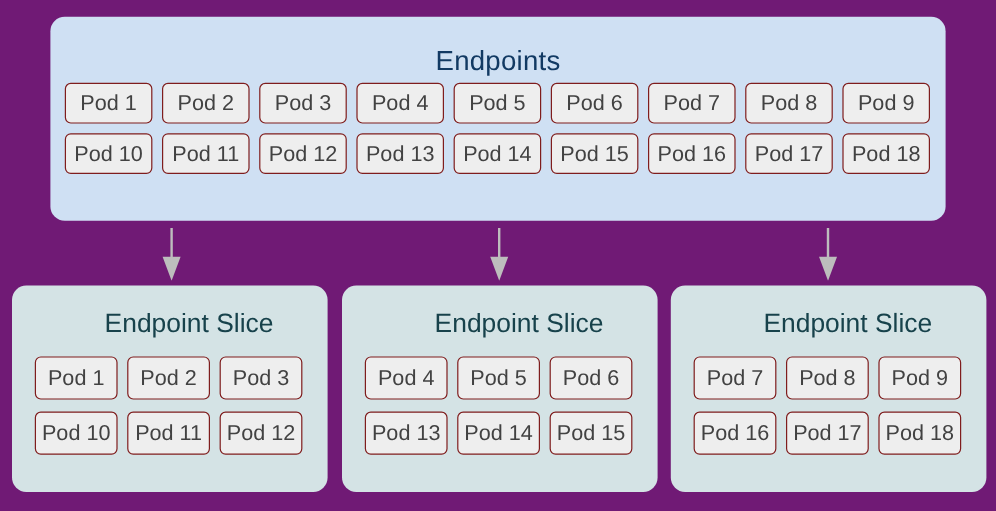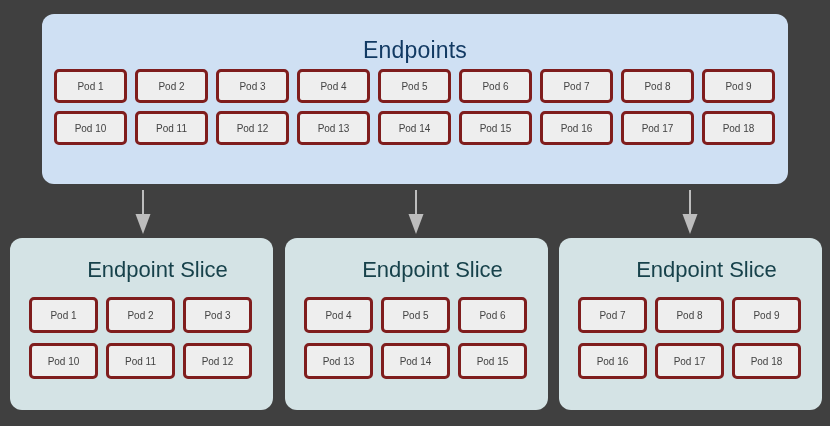--- a/index.html
+++ b/index.html
@@ -7,21 +7,21 @@
     width: 830px;
     height: 426px;
     background: #000000;
     font-family: "Liberation Sans", sans-serif;
     overflow: hidden;
   }
   #stage {
     position: relative;
     width: 830px;
     height: 426px;
-    background: #404040;
+    background: #701a75;
   }
 
   
   .endpoints-box {
     position: absolute;
     left: 42px;
     top: 14px;
     width: 746px;
     height: 170px;
     background: #CFE0F3;
@@ -47,27 +47,27 @@
   }
   .pod-row-top {
     display: flex;
     gap: 8px;
     margin-bottom: 8px;
   }
   .pod-row-top:last-child { margin-bottom: 0; }
 
   .chip {
     background: #EEEEEE;
-    border: 3px solid #7f1d1d;
+    border: 1px solid #7f1d1d;
     border-radius: 5px;
     color: #424242;
     display: flex;
     align-items: center;
     justify-content: center;
-    font-size: 10px;
+    font-size: 18px;
     white-space: nowrap;
   }
   .pod-row-top .chip {
     width: 73px;
     height: 34px;
   }
 
   
   .arrow {
     position: absolute;

